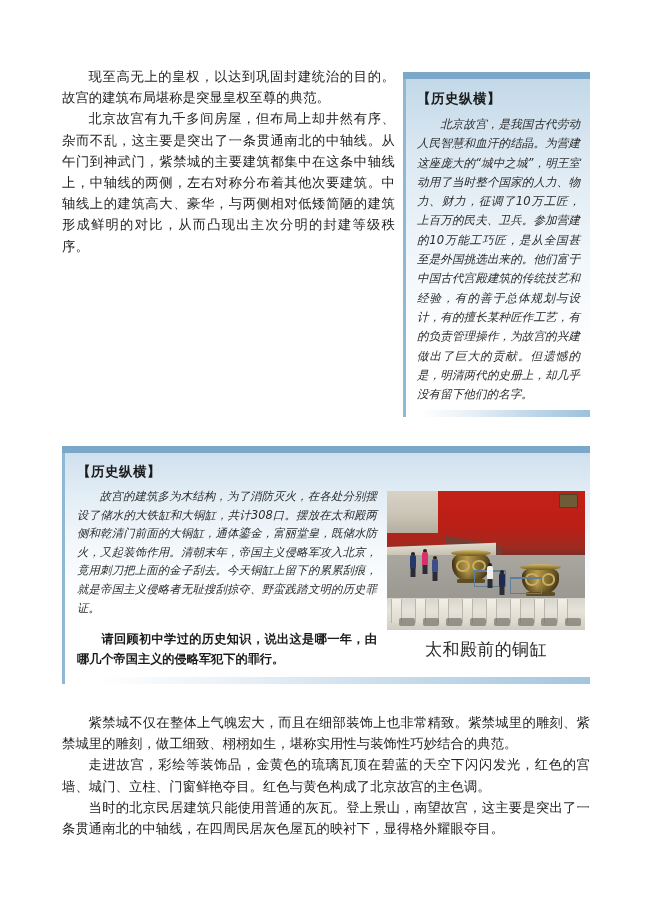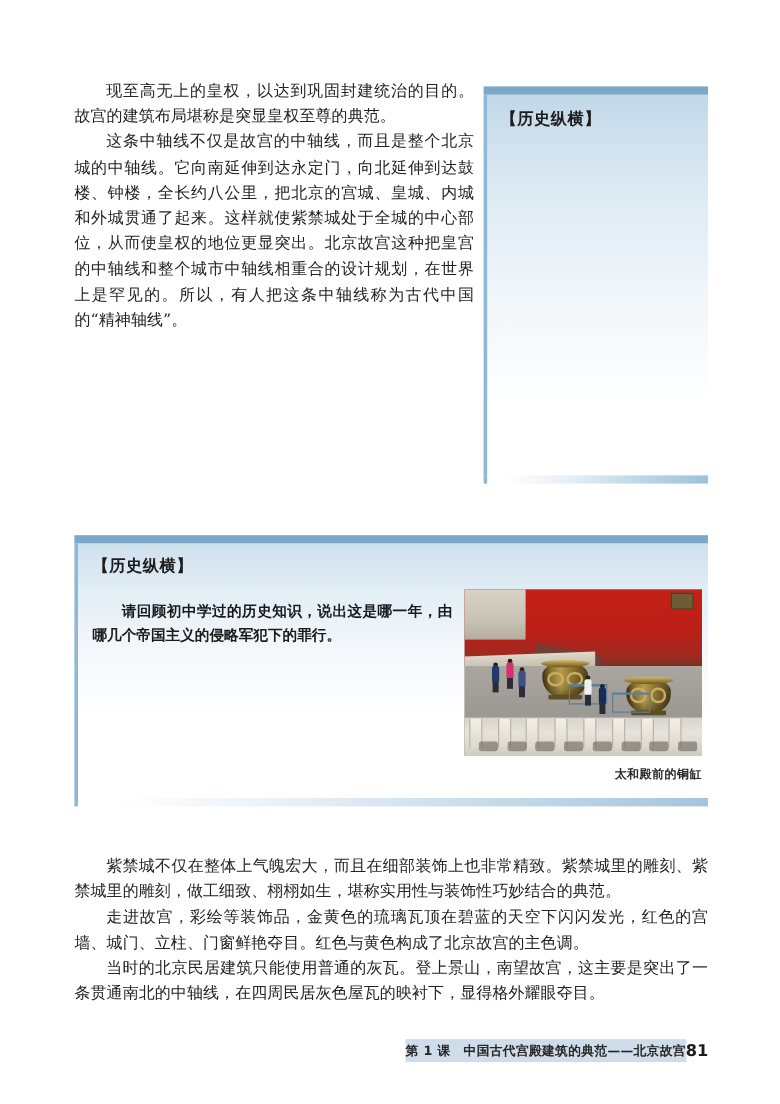--- a/index.html
+++ b/index.html
@@ -320,26 +320,25 @@
   .ph-fence {
     position: absolute;
     width: 30px;
     height: 14px;
     border: 1px solid #5d7f9b;
     border-top: 2px solid #5d7f9b;
     background: transparent;
   }
   .photo-caption {
     font-family: "DejaVu Serif", "Liberation Serif", serif;
-    font-size: 10px;
+    font-size: 17px;
     color: #2a2a2a;
-    text-align: right;
+    text-align: center;
     margin-top: 8px;
     letter-spacing: 0.4px;
-    font-weight: bold;
   }
 
   
   .lower {
     position: absolute;
     left: 62px;
     top: 712px;
     width: 528px;
   }
 
@@ -389,39 +388,41 @@
 </style>
 </head>
 <body>
 
 <div class="page">
 
   <div class="upper">
 
     <div class="col-left">
       <p class="body-p">现至高无上的皇权，以达到巩固封建统治的目的。故宫的建筑布局堪称是突显皇权至尊的典范。</p>
-      <p class="body-p">这条中轴线不仅是故宫的中轴线，而且是整个北京城的中轴线。它向南延伸到达永定门，向北延伸到达鼓楼、钟楼，全长约八公里，把北京的宫城、皇城、内城和外城贯通了起来。这样就使紫禁城处于全城的中心部位，从而使皇权的地位更显突出。北京故宫这种把皇宫的中轴线和整个城市中轴线相重合的设计规划，在世界上是罕见的。所以，有人把这条中轴线称为古代中国的“精神轴线”。</p>
+      <p class="body-p">北京故宫有九千多间房屋，但布局上却井然有序、杂而不乱，这主要是突出了一条贯通南北的中轴线。从午门到神武门，紫禁城的主要建筑都集中在这条中轴线上，中轴线的两侧，左右对称分布着其他次要建筑。中轴线上的建筑高大、豪华，与两侧相对低矮简陋的建筑形成鲜明的对比，从而凸现出主次分明的封建等级秩序。</p>
     </div>
 
     <div class="sidebox">
       <div class="sidebox-topband"></div>
       <div class="sidebox-body">
         <div class="sidebox-title">【历史纵横】</div>
+        <p class="sidebox-text">北京故宫，是我国古代劳动人民智慧和血汗的结晶。为营建这座庞大的“城中之城”，明王室动用了当时整个国家的人力、物力、财力，征调了10万工匠，上百万的民夫、卫兵。参加营建的10万能工巧匠，是从全国甚至是外国挑选出来的。他们富于中国古代宫殿建筑的传统技艺和经验，有的善于总体规划与设计，有的擅长某种匠作工艺，有的负责管理操作，为故宫的兴建做出了巨大的贡献。但遗憾的是，明清两代的史册上，却几乎没有留下他们的名字。</p>
       </div>
       <div class="sidebox-botband"></div>
     </div>
 
   </div>
 
   <div class="窗-panel">
     <div class="panel-topband"></div>
     <div class="panel-body">
       <div class="panel-title">【历史纵横】</div>
       <div class="panel-columns">
         <div class="panel-textcol">
+          <p class="panel-text">故宫的建筑多为木结构，为了消防灭火，在各处分别摆设了储水的大铁缸和大铜缸，共计308口。摆放在太和殿两侧和乾清门前面的大铜缸，通体鎏金，富丽堂皇，既储水防火，又起装饰作用。清朝末年，帝国主义侵略军攻入北京，竟用刺刀把上面的金子刮去。今天铜缸上留下的累累刮痕，就是帝国主义侵略者无耻搜刮掠夺、野蛮践踏文明的历史罪证。</p>
           <p class="panel-question">请回顾初中学过的历史知识，说出这是哪一年，由哪几个帝国主义的侵略军犯下的罪行。</p>
         </div>
 
         <div class="panel-figcol">
           <div class="photo">
             <div class="ph-wall"></div>
             <div class="ph-wall-left"></div>
             <div class="ph-plaque"></div>
             <div class="ph-ledge2"></div>
             <div class="ph-ledge"></div>
@@ -497,21 +498,14 @@
     </div>
     <div class="panel-botband"></div>
   </div>
 
   <div class="lower">
     <p class="body-p">紫禁城不仅在整体上气魄宏大，而且在细部装饰上也非常精致。紫禁城里的雕刻、紫禁城里的雕刻，做工细致、栩栩如生，堪称实用性与装饰性巧妙结合的典范。</p>
     <p class="body-p">走进故宫，彩绘等装饰品，金黄色的琉璃瓦顶在碧蓝的天空下闪闪发光，红色的宫墙、城门、立柱、门窗鲜艳夺目。红色与黄色构成了北京故宫的主色调。</p>
     <p class="body-p">当时的北京民居建筑只能使用普通的灰瓦。登上景山，南望故宫，这主要是突出了一条贯通南北的中轴线，在四周民居灰色屋瓦的映衬下，显得格外耀眼夺目。</p>
   </div>
 
-  <div class="footer">
-    <div class="footer-band">
-      <span class="footer-text">第 1 课　中国古代宫殿建筑的典范——北京故宫</span>
-    </div>
-    <div class="footer-sep"></div>
-    <div class="footer-page">81</div>
-  </div>
 
 </div>
 
 </body></html>

